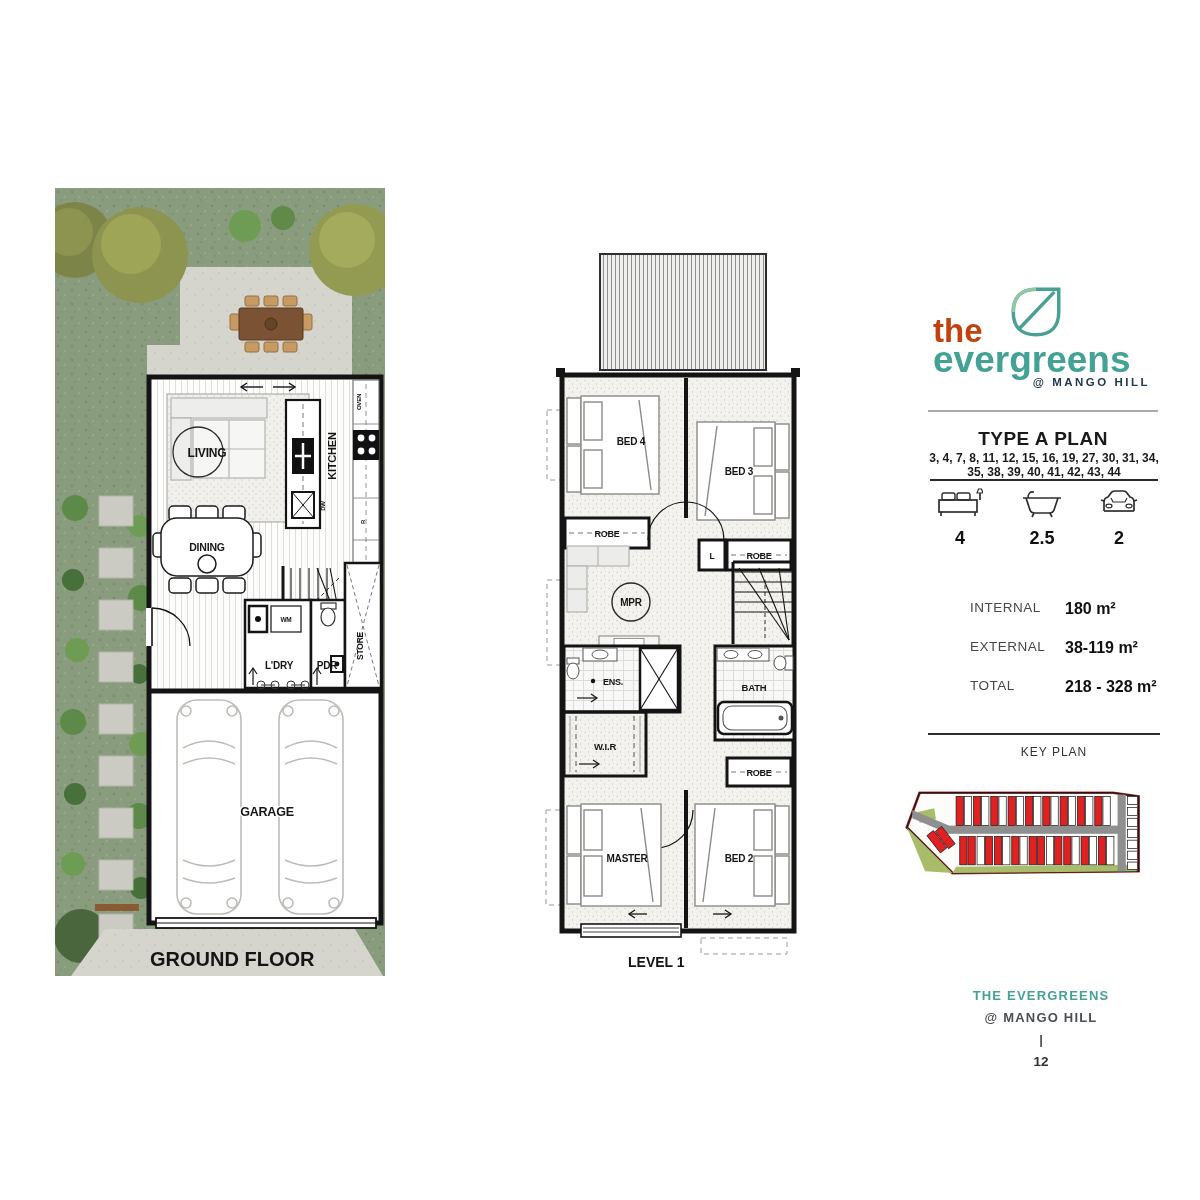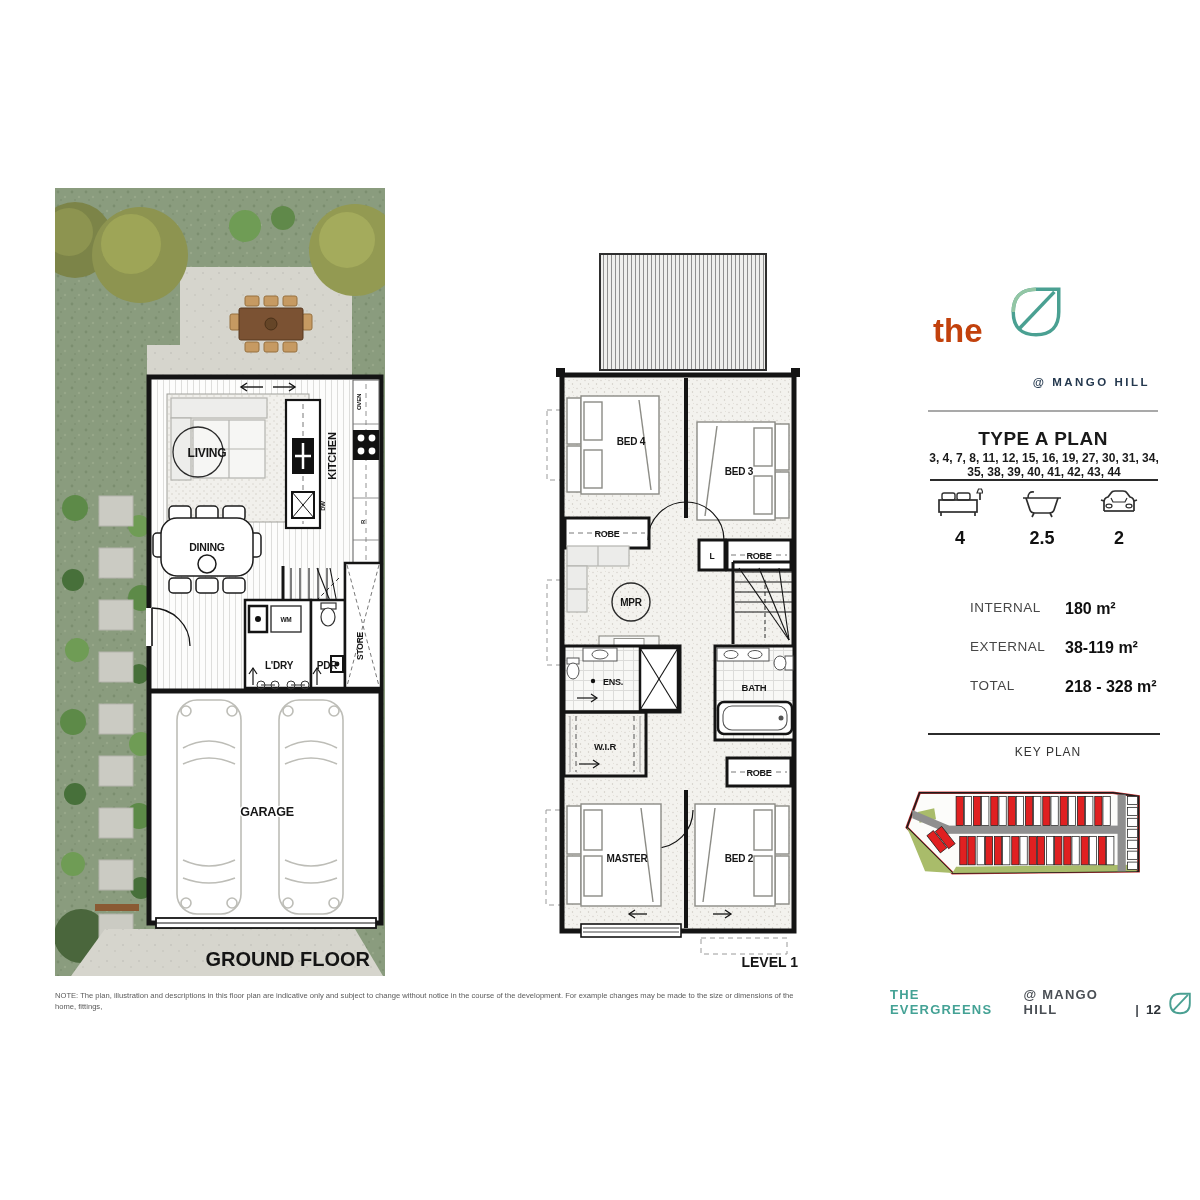--- a/index.html
+++ b/index.html
@@ -1,20 +1,20 @@
 <!DOCTYPE html>
 <html><head>
 <meta charset="utf-8">
 <style>
   html,body { margin:0; padding:0; background:#ffffff; }
   .canvas { position:relative; width:1200px; height:1200px; background:#ffffff;
             font-family:"Liberation Sans", sans-serif; overflow:hidden; }
   .abs { position:absolute; }
   svg text { font-family:"Liberation Sans", sans-serif; fill:#161616; font-weight:bold; letter-spacing:-0.2px; }
-  .caption { position:absolute; text-align:right; font-weight:bold; color:#141414; letter-spacing:0px; }
+  .caption { position:absolute; text-align:left; font-weight:bold; color:#141414; letter-spacing:0px; }
   .gf-caption { left:150px; top:948px; width:220px; font-size:20px; }
   .l1-caption { left:628px; top:954px; width:170px; font-size:14px; }
 
   
   .panel { position:absolute; left:905px; top:278px; width:285px; height:745px; }
   .panel .el { position:absolute; }
   .logo-the   { left:28px; top:36px; font-size:33px; font-weight:bold; color:#c2410c; line-height:1; }
   .logo-name  { left:28px; top:63px; font-size:37px; font-weight:bold; color:#44A295; line-height:1; }
   .logo-tag   { right:40px; top:98px; font-size:11.5px; font-weight:bold; color:#24384E; letter-spacing:2.5px; }
   .leaf-logo  { left:103px; top:5px; }
@@ -25,24 +25,24 @@
   .plan-title { left:23px; top:150px; width:230px; text-align:center; font-size:19px; font-weight:bold; color:#1a1a1a; letter-spacing:0.5px; }
   .lots  { left:8px; width:262px; text-align:center; font-size:12px; font-weight:bold; color:#1a1a1a; }
   .lots1 { top:172.5px;text-align:center; } .lots2 { top:186.5px; }
   .stat-col { position:absolute; top:210px; width:80px; text-align:center; }
   .stat-col .num { display:block; margin-top:6px; font-size:18px; font-weight:bold; color:#111; }
   .sc1 { left:15px; } .sc2 { left:97px; } .sc3 { left:174px; }
   .area-row { position:absolute; left:55px; width:220px; }
   .area-row .lbl { position:absolute; left:0; font-size:13.5px; color:#474747; letter-spacing:0.5px;margin-left:10px; }
   .area-row .val { position:absolute; left:105px; font-size:16px; font-weight:bold; color:#101010; }
   .ar1 { top:322px; } .ar2 { top:361px; } .ar3 { top:400px; }
-  .keyplan-title { left:27px; top:467px; width:232px; text-align:center; font-size:12px; color:#333; letter-spacing:1px; }
-
-  .footer { position:absolute; left:890px; top:985px; width:302px; height:32px;
-            display:flex; align-items:flex-end; justify-content:flex-end; gap:7px; }
+  .keyplan-title { left:33px; top:467px; width:232px; text-align:center; font-size:12px; color:#333; letter-spacing:1px; }
+
+  .footer { position:absolute; left:890px; top:1044px; width:302px; height:32px;
+            display:flex; align-items:center; justify-content:flex-end; gap:7px;flex-direction:column; }
   .footer .f-brand { color:#44A295; font-weight:bold; font-size:13px; letter-spacing:1.2px; }
   .footer .f-tag   { color:#4a4f55; font-weight:bold; font-size:13px; letter-spacing:1.2px; }
   .footer .f-sep   { color:#4a4f55; font-weight:bold; font-size:13px; }
   .footer .f-page  { color:#2e3338; font-weight:bold; font-size:13.5px; }
 
   .note { position:absolute; left:55px; top:991px; width:760px; font-size:7.6px;
           line-height:10.5px; color:#5a5a5a; }
 </style>
 </head>
 <body>
@@ -461,20 +461,21 @@
   <div class="caption l1-caption">LEVEL 1</div>
 
   <div class="panel">
 
     <div class="el logo-the">the</div>
     <svg class="el leaf-logo" width="56" height="58" viewBox="0 0 64 64">
       <path d="M32,6 C14,6 6,16 6,32 C6,50 16,58 32,58 C50,58 58,48 58,32 L58,6 Z" fill="none" stroke="#4AA092" stroke-width="4"></path>
       <path d="M32,6 C14,6 6,16 6,32" fill="none" stroke="#93C6A4" stroke-width="4"></path>
       <line x1="12" y1="52" x2="53" y2="9" stroke="#4AA092" stroke-width="4"></line>
     </svg>
+    <div class="el logo-name">evergreens</div>
     <div class="el logo-tag">@ MANGO HILL</div>
 
     <div class="el divider d1"></div>
 
     <div class="el plan-title">TYPE A PLAN</div>
     <div class="el lots lots1">3, 4, 7, 8, 11, 12, 15, 16, 19, 27, 30, 31, 34,</div>
     <div class="el lots lots2">35, 38, 39, 40, 41, 42, 43, 44</div>
 
     <div class="el divider d2"></div>
 
@@ -599,16 +600,15 @@
     <span class="f-tag">@ MANGO HILL</span>
     <span class="f-sep">|</span>
     <span class="f-page">12</span>
     <svg width="26" height="27" viewBox="0 0 64 64">
       <path d="M32,6 C14,6 6,16 6,32 C6,50 16,58 32,58 C50,58 58,48 58,32 L58,6 Z" fill="none" stroke="#4AA092" stroke-width="5"></path>
       <line x1="12" y1="52" x2="53" y2="9" stroke="#4AA092" stroke-width="5"></line>
     </svg>
   </div>
 
   <div class="note">
-    <div>NOTE: The plan, illustration and descriptions in this floor plan are indicative only and subject to change without notice in the course of the development. For example changes may be made to the size or dimensions of the home, fittings,</div>
   </div>
 
 </div>
 
 </body></html>

